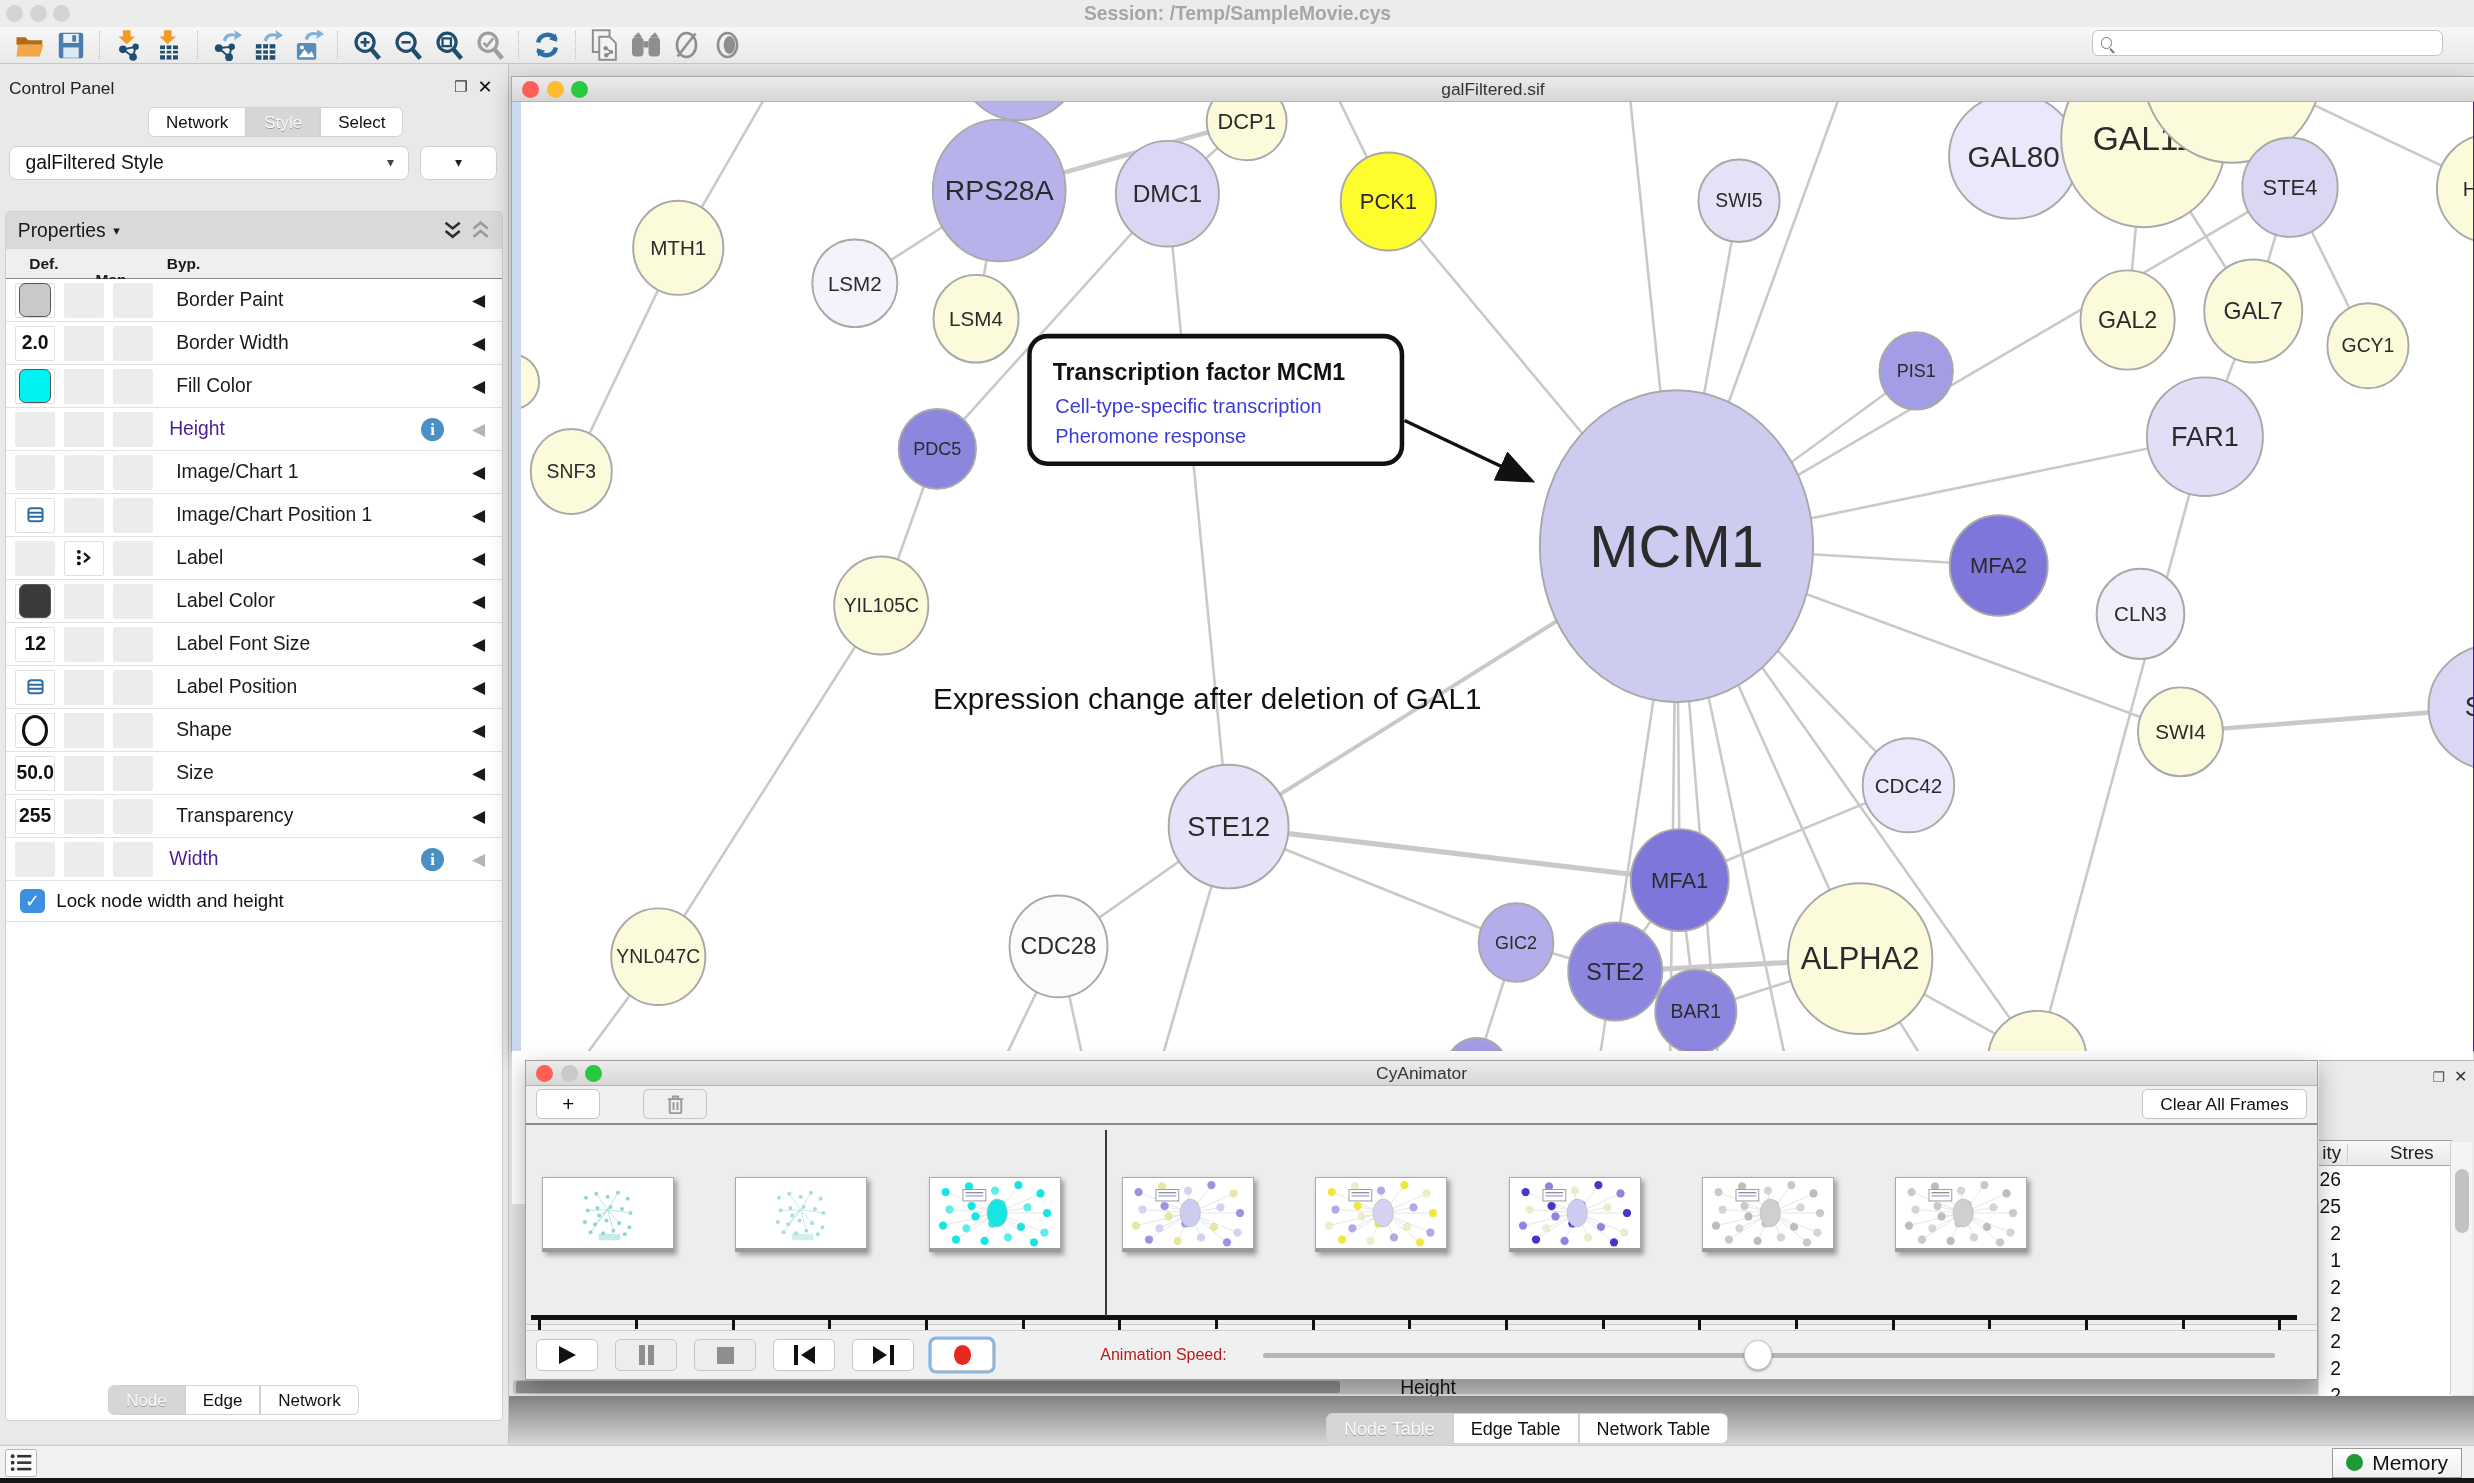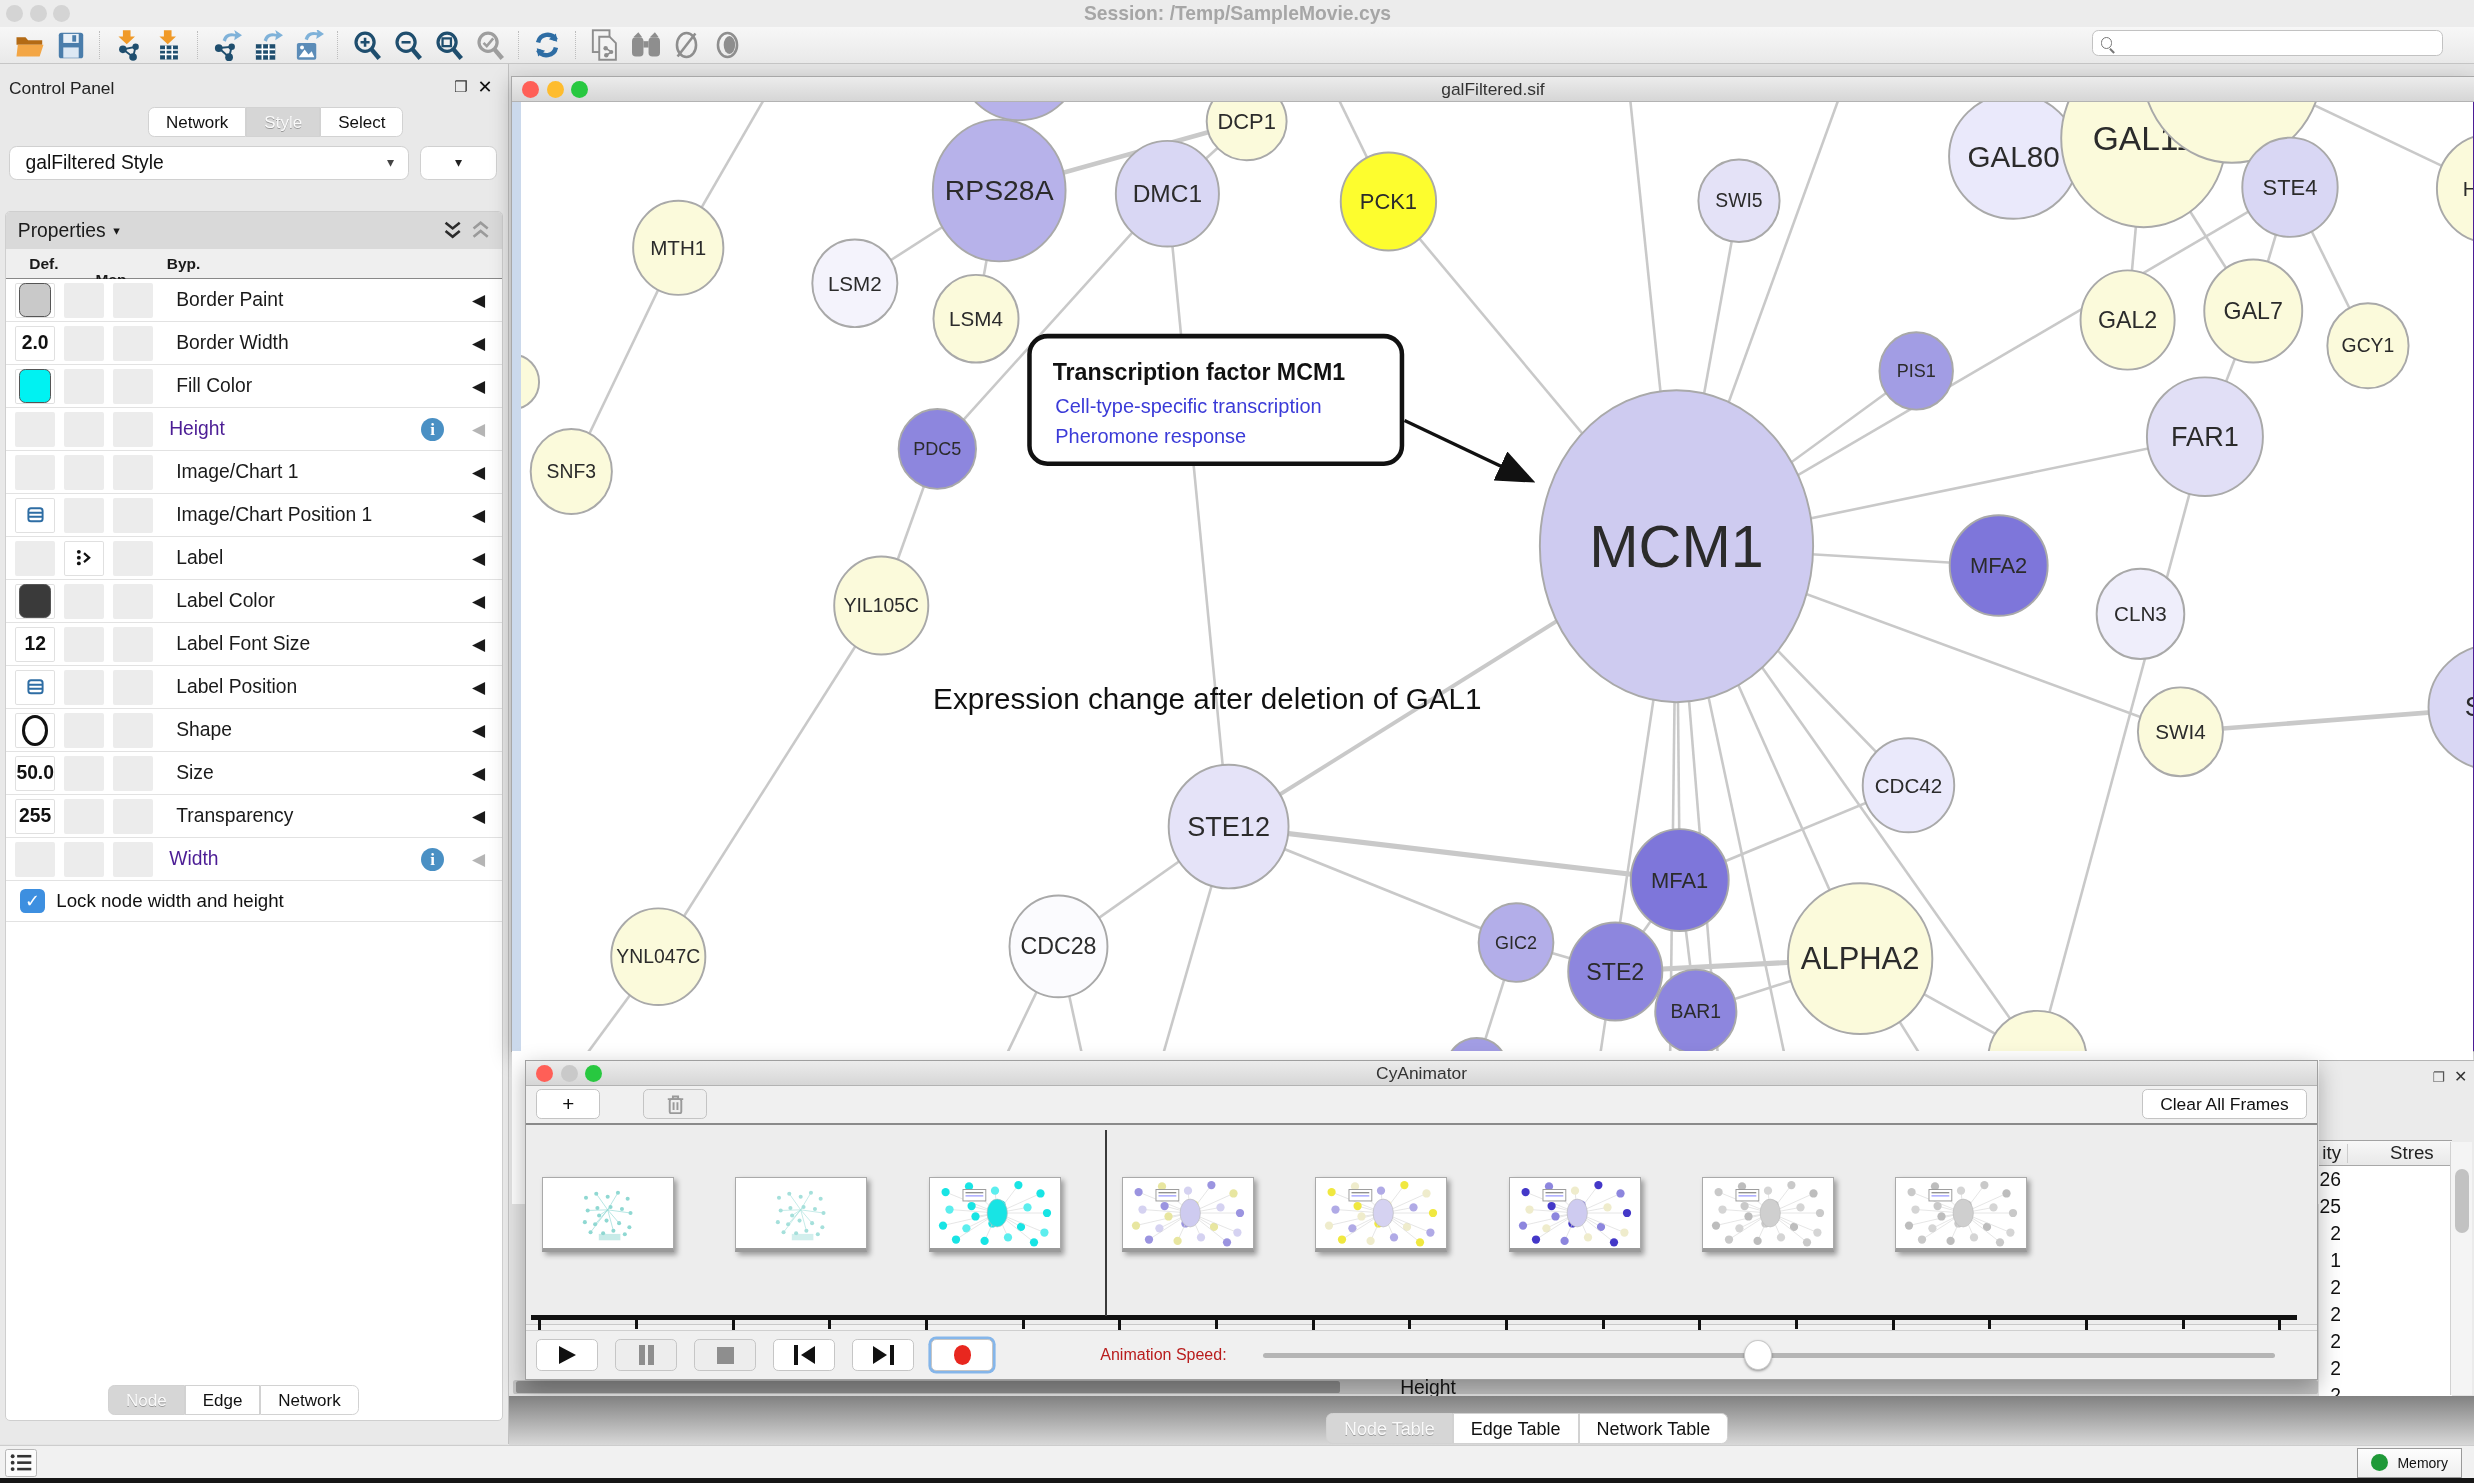--- a/index.html
+++ b/index.html
@@ -118,21 +118,21 @@
   
   #bottom-band { left:509px; top:1396px; width:1966px; height:49px; background:linear-gradient(#818181,#d8d8d8); }
   #table-tabs { position:absolute; left:817px; top:17px; }
   #table-tabs .seg { height:31px; line-height:31px; font-size:18px; }
 
   
   #status-bar { left:0; top:1445px; width:2475px; height:34px; background:#f1f1f1; border-top:1.3px solid #cdcdcd; }
   #list-btn { position:absolute; left:5.2px; top:2.6px; width:32px; height:28px; background:#fbfbfb; border:1.3px solid #b8b8b8; border-radius:2.6px; display:flex; align-items:center; justify-content:center; }
   #memory-btn { position:absolute; right:13px; top:1.9px; height:30px; background:linear-gradient(#fdfdfd,#efefef); border:1.3px solid #9a9a9a; display:flex; align-items:center; padding:0 13px; gap:9px; }
   #memory-dot { width:17px; height:17px; border-radius:50%; background:#1f9938; }
-  #memory-label { font-size:14px; color:#111; }
+  #memory-label { font-size:21px; color:#111; }
   #bottom-black { left:0; top:1478px; width:2475px; height:5.2px; background:#161616; }
 </style>
 </head>
 <body>
 
 <div id="menubar" class="abs">
   <span class="mac-light" style="left:6.4px"></span>
   <span class="mac-light" style="left:30px"></span>
   <span class="mac-light" style="left:53px"></span>
   <div id="menubar-title">Session: /Temp/SampleMovie.cys</div>

